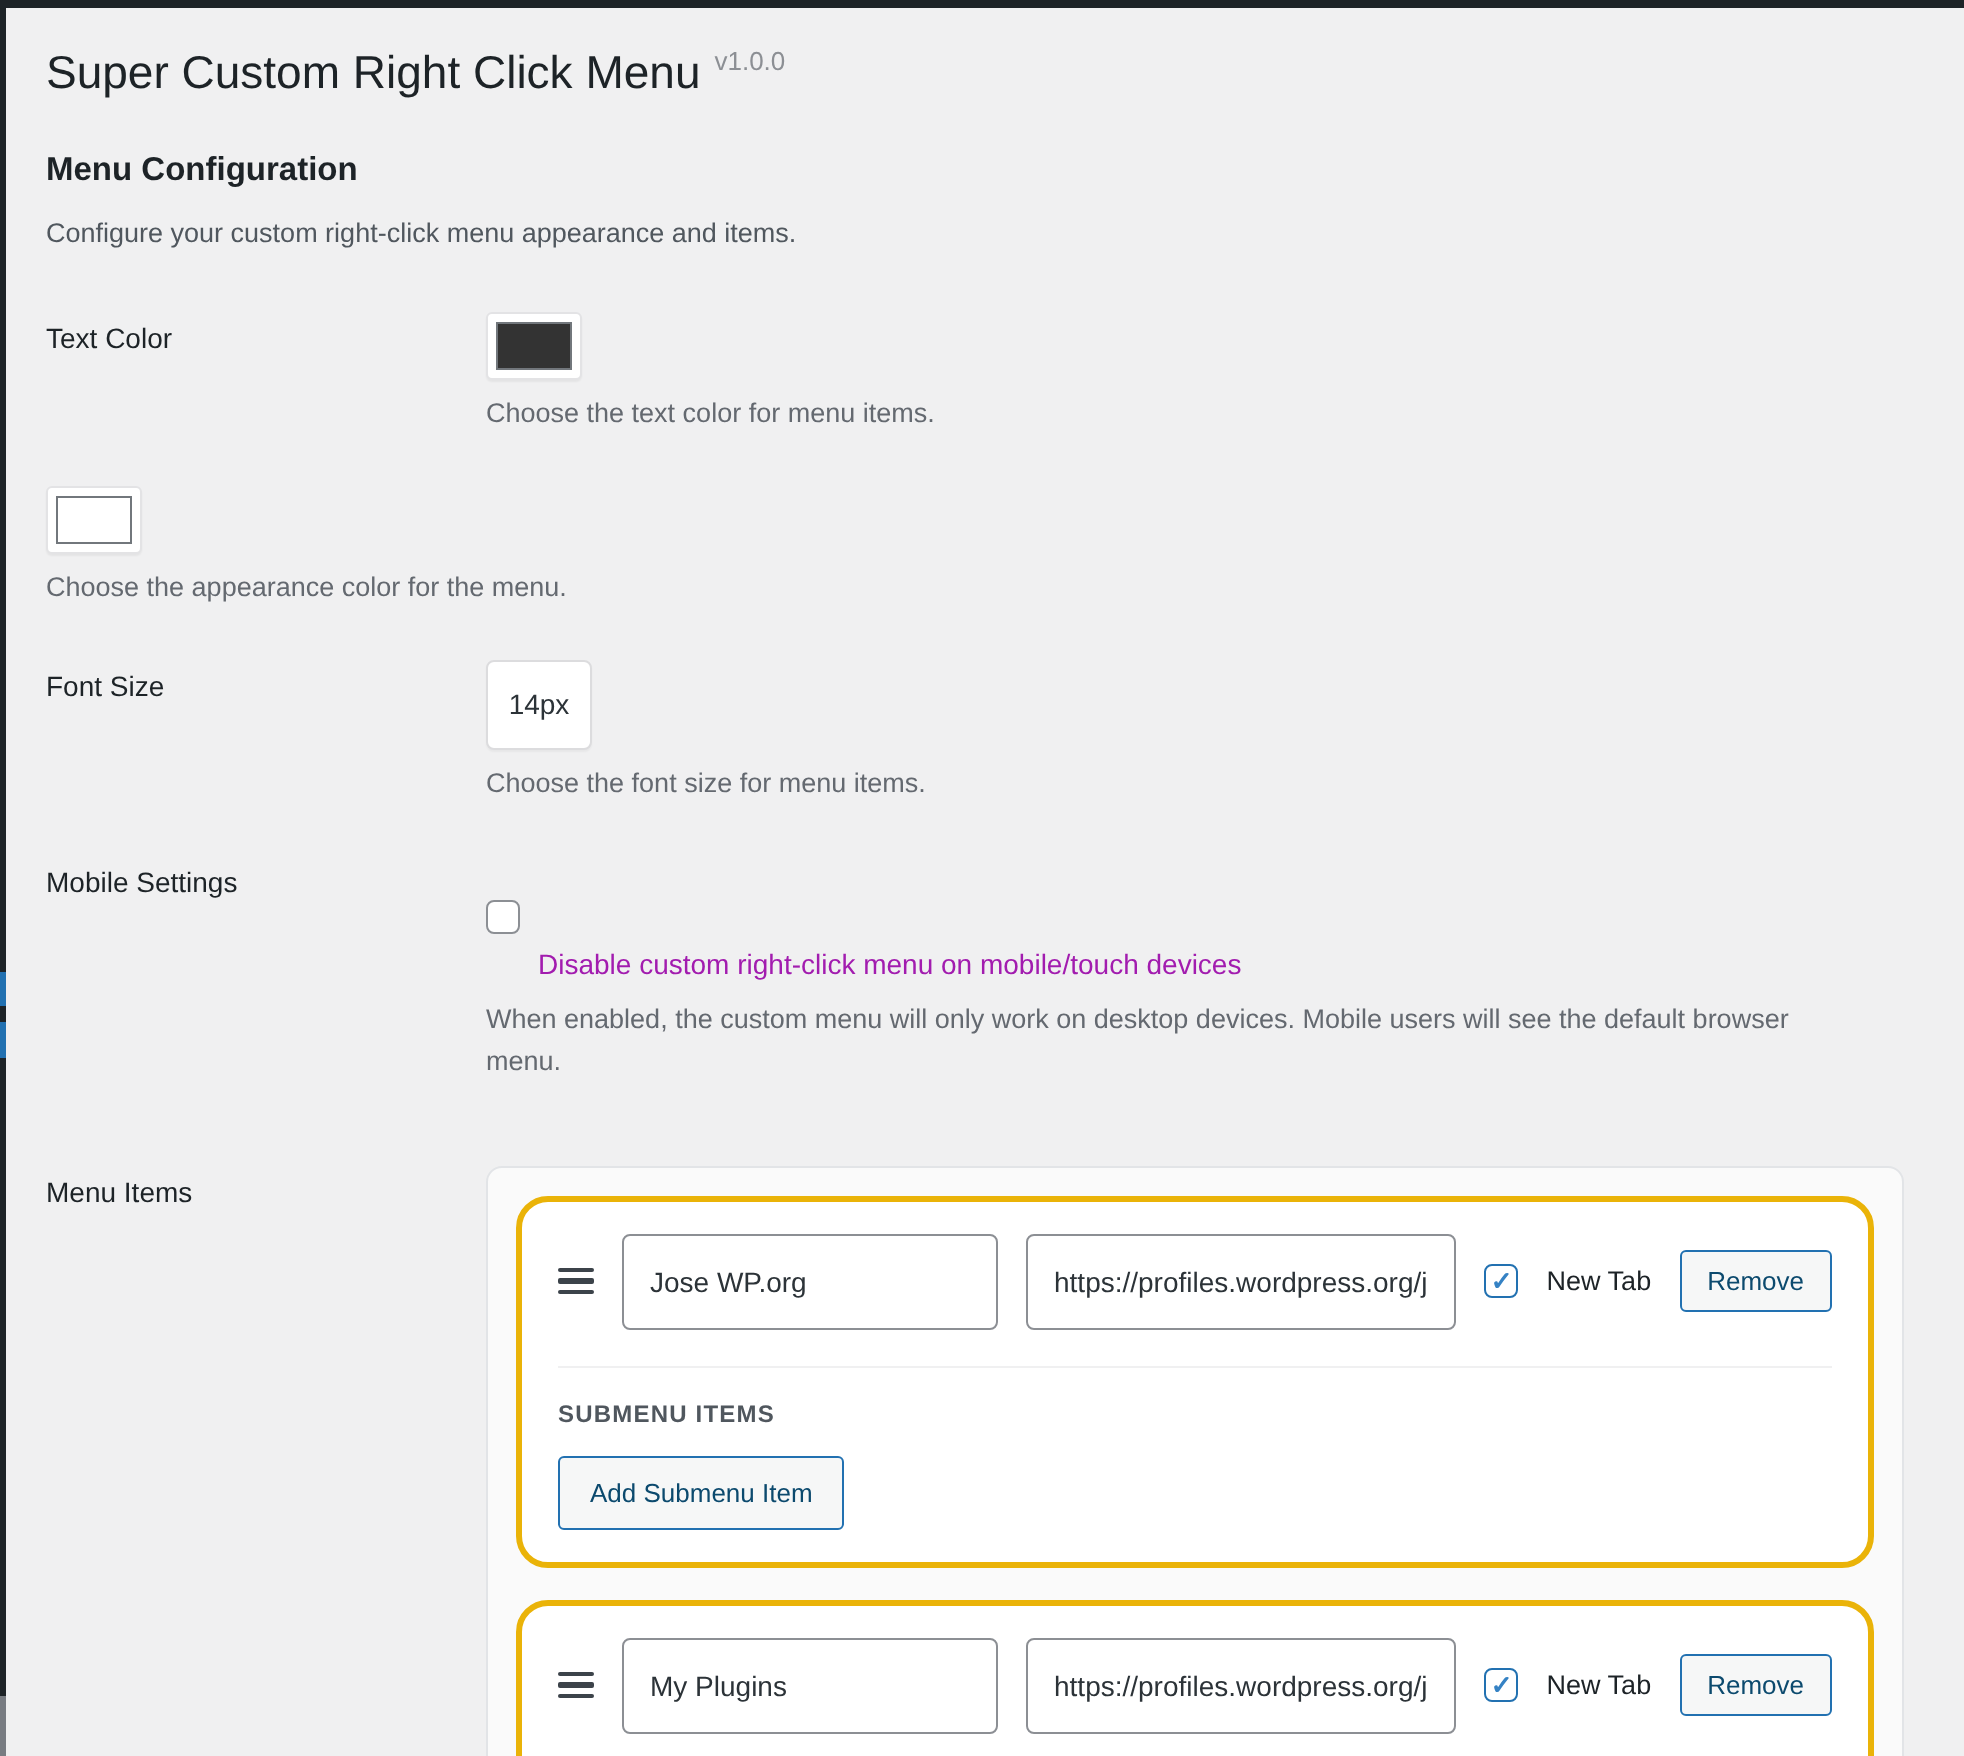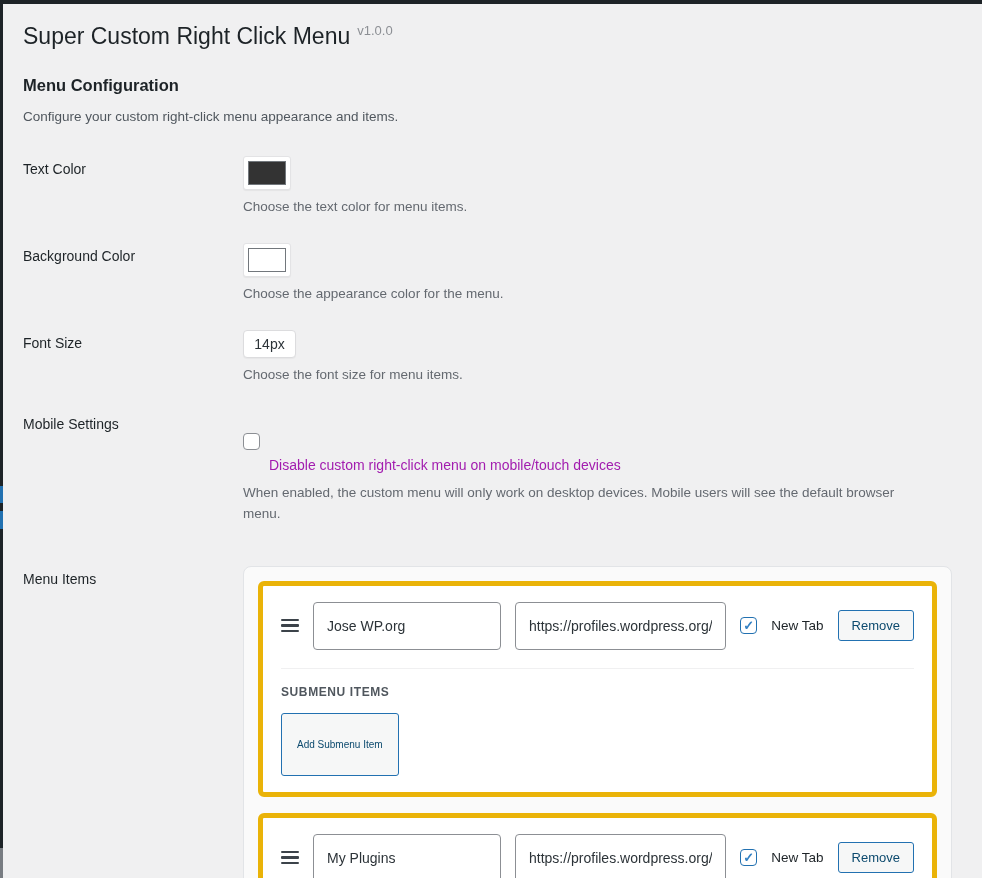--- a/index.html
+++ b/index.html
@@ -29,51 +29,51 @@
   .row-label { width: 220px; flex: 0 0 220px; font-size: 14px; font-weight: 400; color: #1d2327; padding-top: 5px; }
   .row-control { flex: 1; min-width: 0; }
   .field-desc { font-size: 13.5px; color: #646970; margin-top: 9px; }
 
   
   .swatch { width: 48px; height: 34px; background: #fff; border: 1px solid #e3e3e5; border-radius: 3px;
             padding: 4px; box-shadow: 0 1px 1px rgba(0,0,0,.05); cursor: pointer; }
   .swatch-inner { width: 100%; height: 100%; border: 1px solid #72777c; }
 
   
-  .fontsize-box { width: 53px; height: 28px; background: #fff; border: 1px solid #dcdcde; border-radius: 4px;
+  .fontsize-box { width: 53px; height: 45px; background: #fff; border: 1px solid #dcdcde; border-radius: 4px;
                   display: flex; align-items: center; justify-content: center;
                   font-size: 14px; color: #2c3338; box-shadow: 0 1px 1px rgba(0,0,0,.04); cursor: pointer; }
 
   
   .cb { width: 17px; height: 17px; background: #fff; border: 1px solid #8c8f94; border-radius: 4px;
         display: inline-flex; align-items: center; justify-content: center; flex: 0 0 auto; cursor: pointer; position: relative; }
   .cb.checked { border-color: #2271b1; }
   .cb.checked::after { content: "\2713"; color: #3582c4; font-size: 13px; font-weight: 700; line-height: 1; }
 
   .cb-row { display: flex; align-items: center; gap: 9px; }
   .cb-label { font-size: 14px; color: #a21caf; cursor: pointer; margin-top: 46px; }
   .mobile-desc { font-size: 13.5px; color: #646970; margin-top: 10px; max-width: 680px; line-height: 1.55; }
 
   
   .items-panel { background: #fafafa; border: 1px solid #e2e4e7; border-radius: 8px; padding: 14px; }
-  .item-card { background: #fff; border: 5px solid #eab308; border-radius: 6px; padding: 16px 18px; margin-bottom: 16px; }
+  .item-card { background: #fff; border: 3px solid #eab308; border-radius: 16px; padding: 16px 18px; margin-bottom: 16px; }
   .item-card:last-child { margin-bottom: 0; }
 
   .item-row { display: flex; align-items: center; gap: 14px; }
   .drag-handle { width: 18px; display: flex; flex-direction: column; gap: 3px; cursor: grab; flex: 0 0 auto; }
   .drag-handle i { display: block; height: 2.5px; background: #3c434a; border-radius: 1px; }
 
   input.ti { height: 48px; background: #fff; border: 1px solid #8c8f94; border-radius: 4px;
              font-family: "Liberation Sans", sans-serif; font-size: 14px; color: #2c3338; padding: 0 13px; }
   .name-input { width: 188px; }
   .url-input { width: 246px; }
 
   .btn-secondary { background: #f6f7f7; border: 1px solid #2271b1; border-radius: 3px; color: #0c4a6e;
                    font-family: "Liberation Sans", sans-serif; font-size: 13px; padding: 7px 13px; cursor: pointer; white-space: nowrap; }
-  .btn-add { padding: 25px 15px; font-size: 10px; }
+  .btn-add { padding: 10px 15px; font-size: 13px; }
 
   .card-divider { border-top: 1px solid #f0f0f1; margin: 18px 0 16px 0; }
   .submenu-heading { font-size: 12px; font-weight: 700; color: #50575e; letter-spacing: .6px; margin-bottom: 14px; }
 
   .submenu-panel { background: #f0f0f1; border-radius: 4px; padding: 12px; margin-top: 2px; }
 
   .nt-label { font-size: 13.5px; color: #1d2327; cursor: pointer; white-space: nowrap; }
 </style>
 </head>
 <body>
@@ -98,21 +98,20 @@
       <div class="row-label">Text Color</div>
       <div class="row-control">
         <div class="swatch">
           <div class="swatch-inner" style="background-color: rgb(51, 51, 51);"></div>
         </div>
         <div class="field-desc">Choose the text color for menu items.</div>
       </div>
     </div>
 
     <div class="row">
-      <div class="row-label">Background Color</div>
       <div class="row-control">
         <div class="swatch">
           <div class="swatch-inner" style="background-color: rgb(255, 255, 255);"></div>
         </div>
         <div class="field-desc">Choose the appearance color for the menu.</div>
       </div>
     </div>
 
     <div class="row">
       <div class="row-label">Font Size</div>

